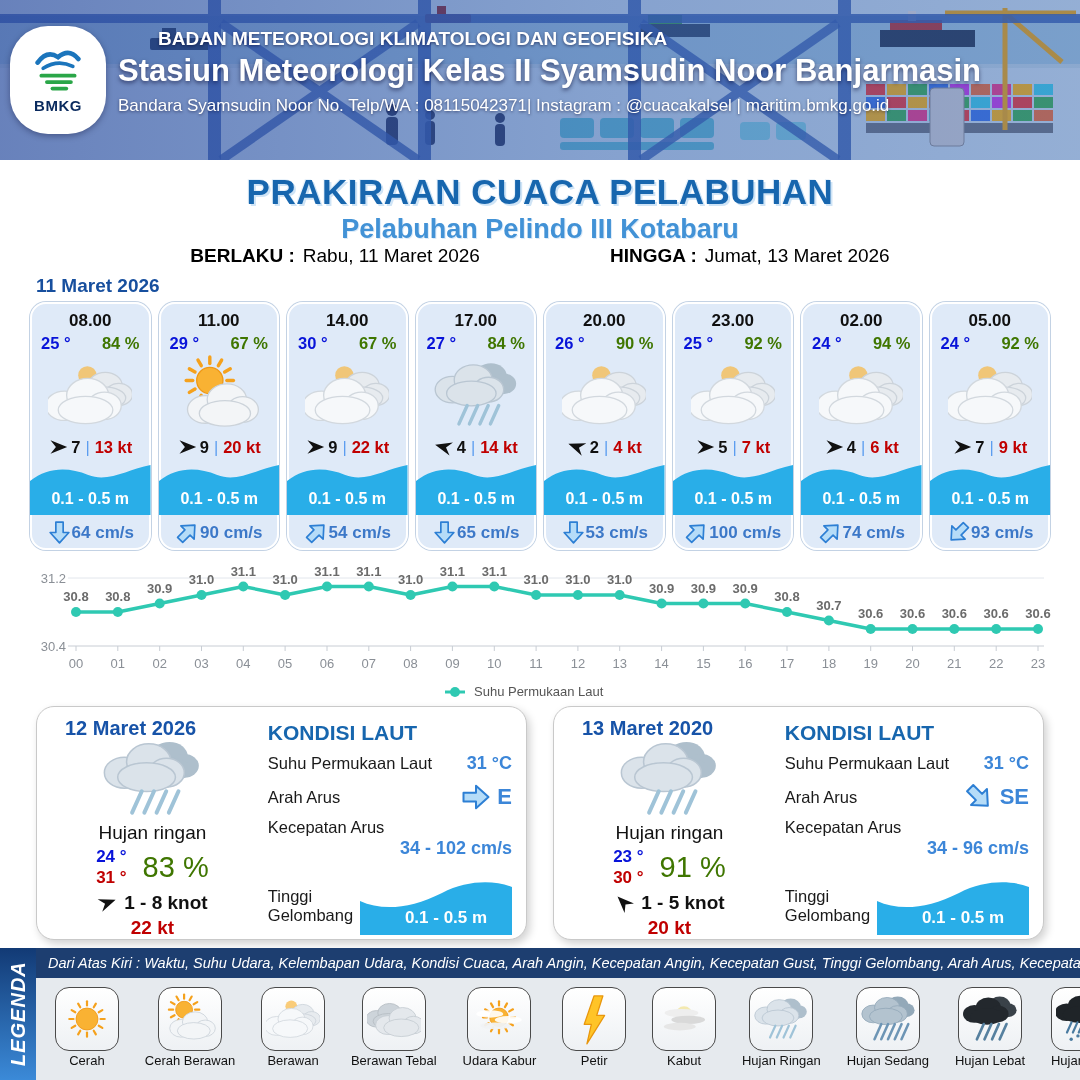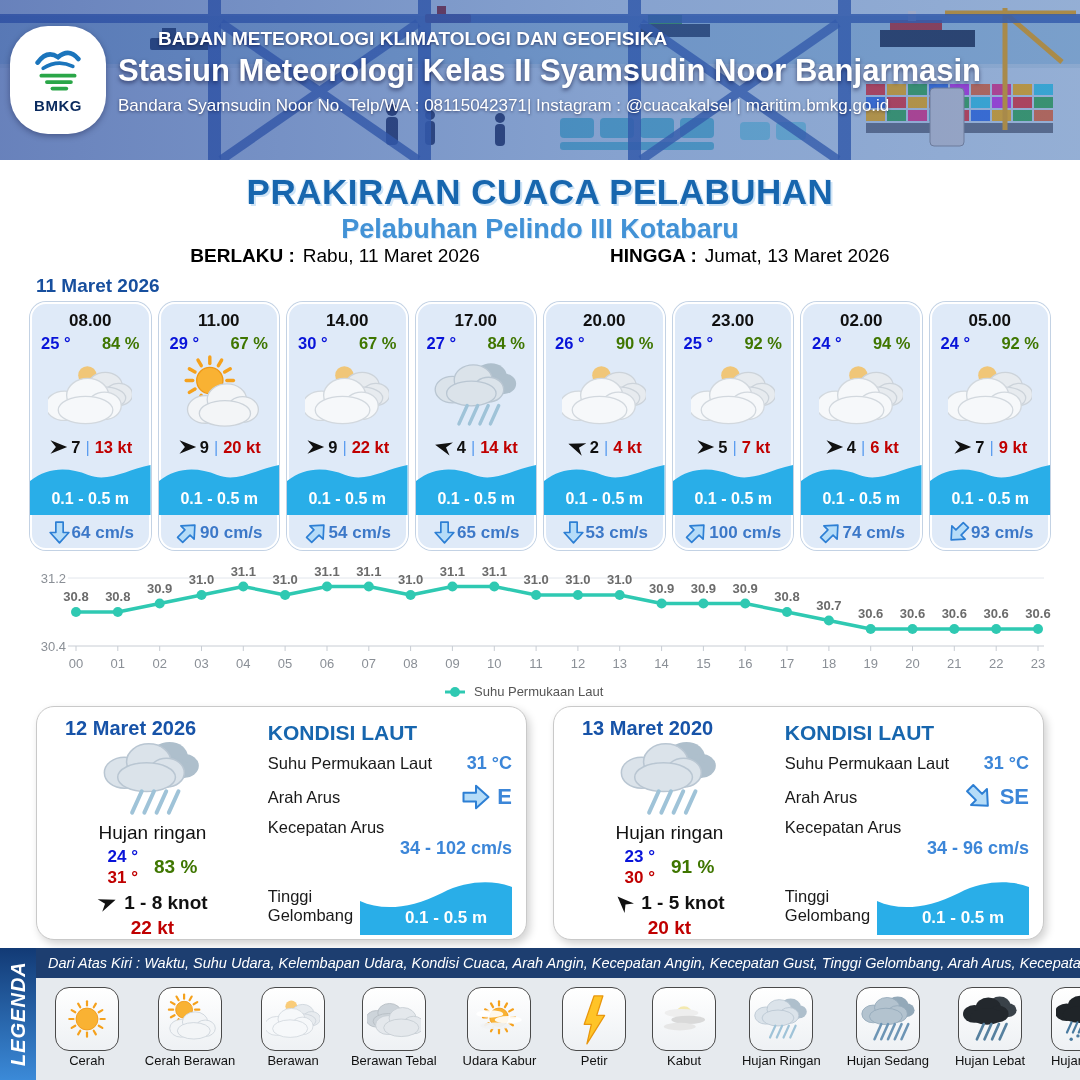--- a/index.html
+++ b/index.html
@@ -60,21 +60,21 @@
   .panel{flex:1;border:1px solid #c9c9c9;border-radius:18px;box-shadow:3px 4px 9px rgba(0,0,0,.18);
     display:flex;padding:10px 14px;height:212px;background:#fff;}
   .panel-left{width:44%;display:flex;flex-direction:column;align-items:center;}
   .panel-date{color:#1753a8;font-weight:bold;font-size:20px;align-self:flex-start;margin-left:14px;}
   .panel-icon{margin-top:-10px;line-height:0;}
   .panel-cond{font-size:19px;color:#111;margin-top:-6px;}
   .panel-temps{display:flex;align-items:center;gap:16px;margin-top:2px;}
   .tcol{display:flex;flex-direction:column;font-weight:bold;font-size:17px;line-height:1.25;}
   .tmin{color:#0813d9;}
   .tmax{color:#c00000;}
-  .hum-big{color:#3f7600;font-weight:bold;font-size:19px;}
+  .hum-big{color:#3f7600;font-weight:normal;font-size:29px;}
   .panel-wind{display:flex;align-items:center;gap:7px;font-size:19px;font-weight:bold;color:#111;margin-top:3px;}
   .gust{color:#c00000;font-weight:bold;font-size:19px;margin-top:3px;}
   .panel-right{flex:1;padding-left:14px;display:flex;flex-direction:column;}
   .sea-title{color:#1766ae;font-weight:bold;font-size:21px;margin:4px 0 4px;}
   .sea-row{display:flex;justify-content:space-between;align-items:center;font-size:16.5px;margin:4px 0;color:#1a1a1a;}
   .sea-value{color:#3c86d8;font-weight:bold;font-size:18px;}
   .sea-value.dir{display:flex;align-items:center;gap:6px;font-size:22px;}
   .sea-row.stack{flex-direction:column;align-items:flex-start;margin:2px 0;}
   .sea-row.stack .sea-value{align-self:flex-end;margin-top:1px;}
   .sea-row.waverow{align-items:center;margin-top:16px;}

